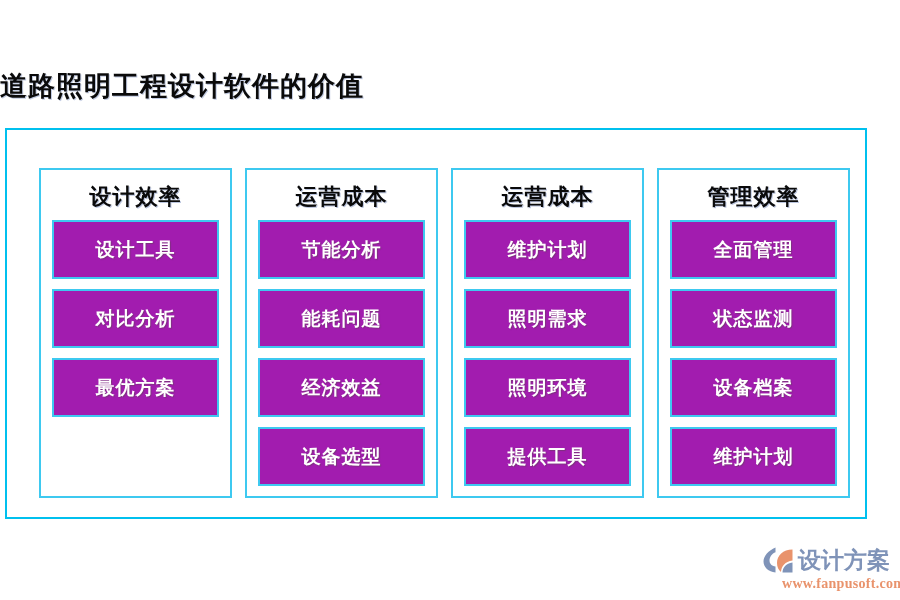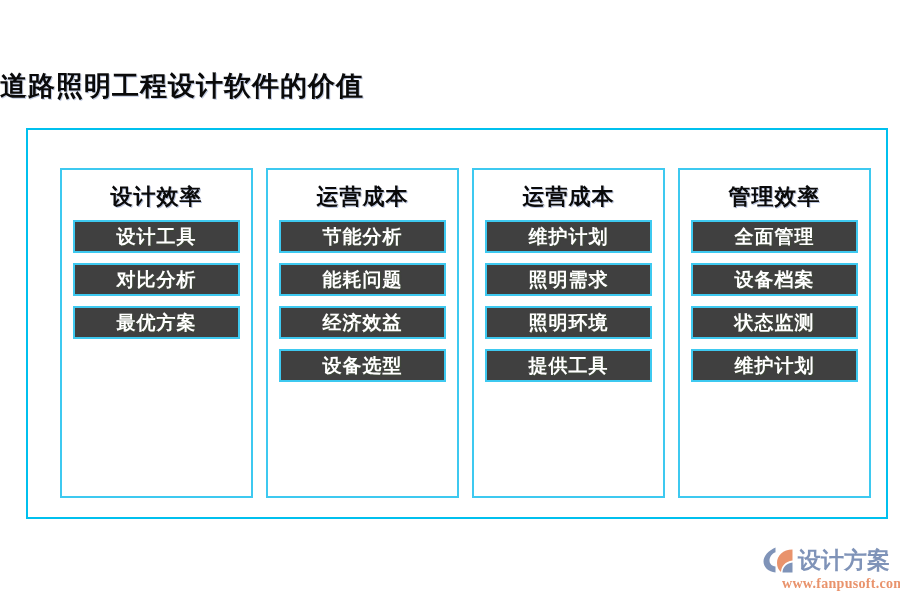--- a/index.html
+++ b/index.html
@@ -33,21 +33,21 @@
     color: #0a0a0a;
     letter-spacing: 1px;
     text-shadow: 1px 1px 0 rgba(120,140,190,0.45);
     font-family: "Liberation Serif", "DejaVu Serif", serif;
     white-space: nowrap;
   }
 
   
   .outer-frame {
     position: absolute;
-    left: 26px;
+    left: 5px;
     top: 128px;
     width: 862px;
     height: 391px;
     border: 2px solid #00c0ee;
     box-sizing: border-box;
     background: #ffffff;
   }
 
   
   .columns {
@@ -87,22 +87,22 @@
   .items {
     width: 100%;
     display: flex;
     flex-direction: column;
     align-items: center;
     gap: 10px;
   }
 
   .item-box {
     width: 167px;
-    height: 33px;
-    background: #404040;
+    height: 59px;
+    background: #a21caf;
     border: 2px solid #3ec9f0;
     box-sizing: border-box;
     display: flex;
     align-items: center;
     justify-content: center;
     color: #ffffff;
     font-size: 19px;
     font-weight: bold;
     letter-spacing: 1px;
     font-family: "Liberation Serif", "DejaVu Serif", serif;
@@ -188,22 +188,22 @@
           <div class="item-box">照明需求</div>
           <div class="item-box">照明环境</div>
           <div class="item-box">提供工具</div>
         </div>
       </div>
 
       <div class="column">
         <div class="column-heading">管理效率</div>
         <div class="items">
           <div class="item-box">全面管理</div>
+          <div class="item-box">状态监测</div>
           <div class="item-box">设备档案</div>
-          <div class="item-box">状态监测</div>
           <div class="item-box">维护计划</div>
         </div>
       </div>
 
     </div>
   </div>
 
   <div class="logo">
     <div class="logo-row">
       <span class="logo-mark">

